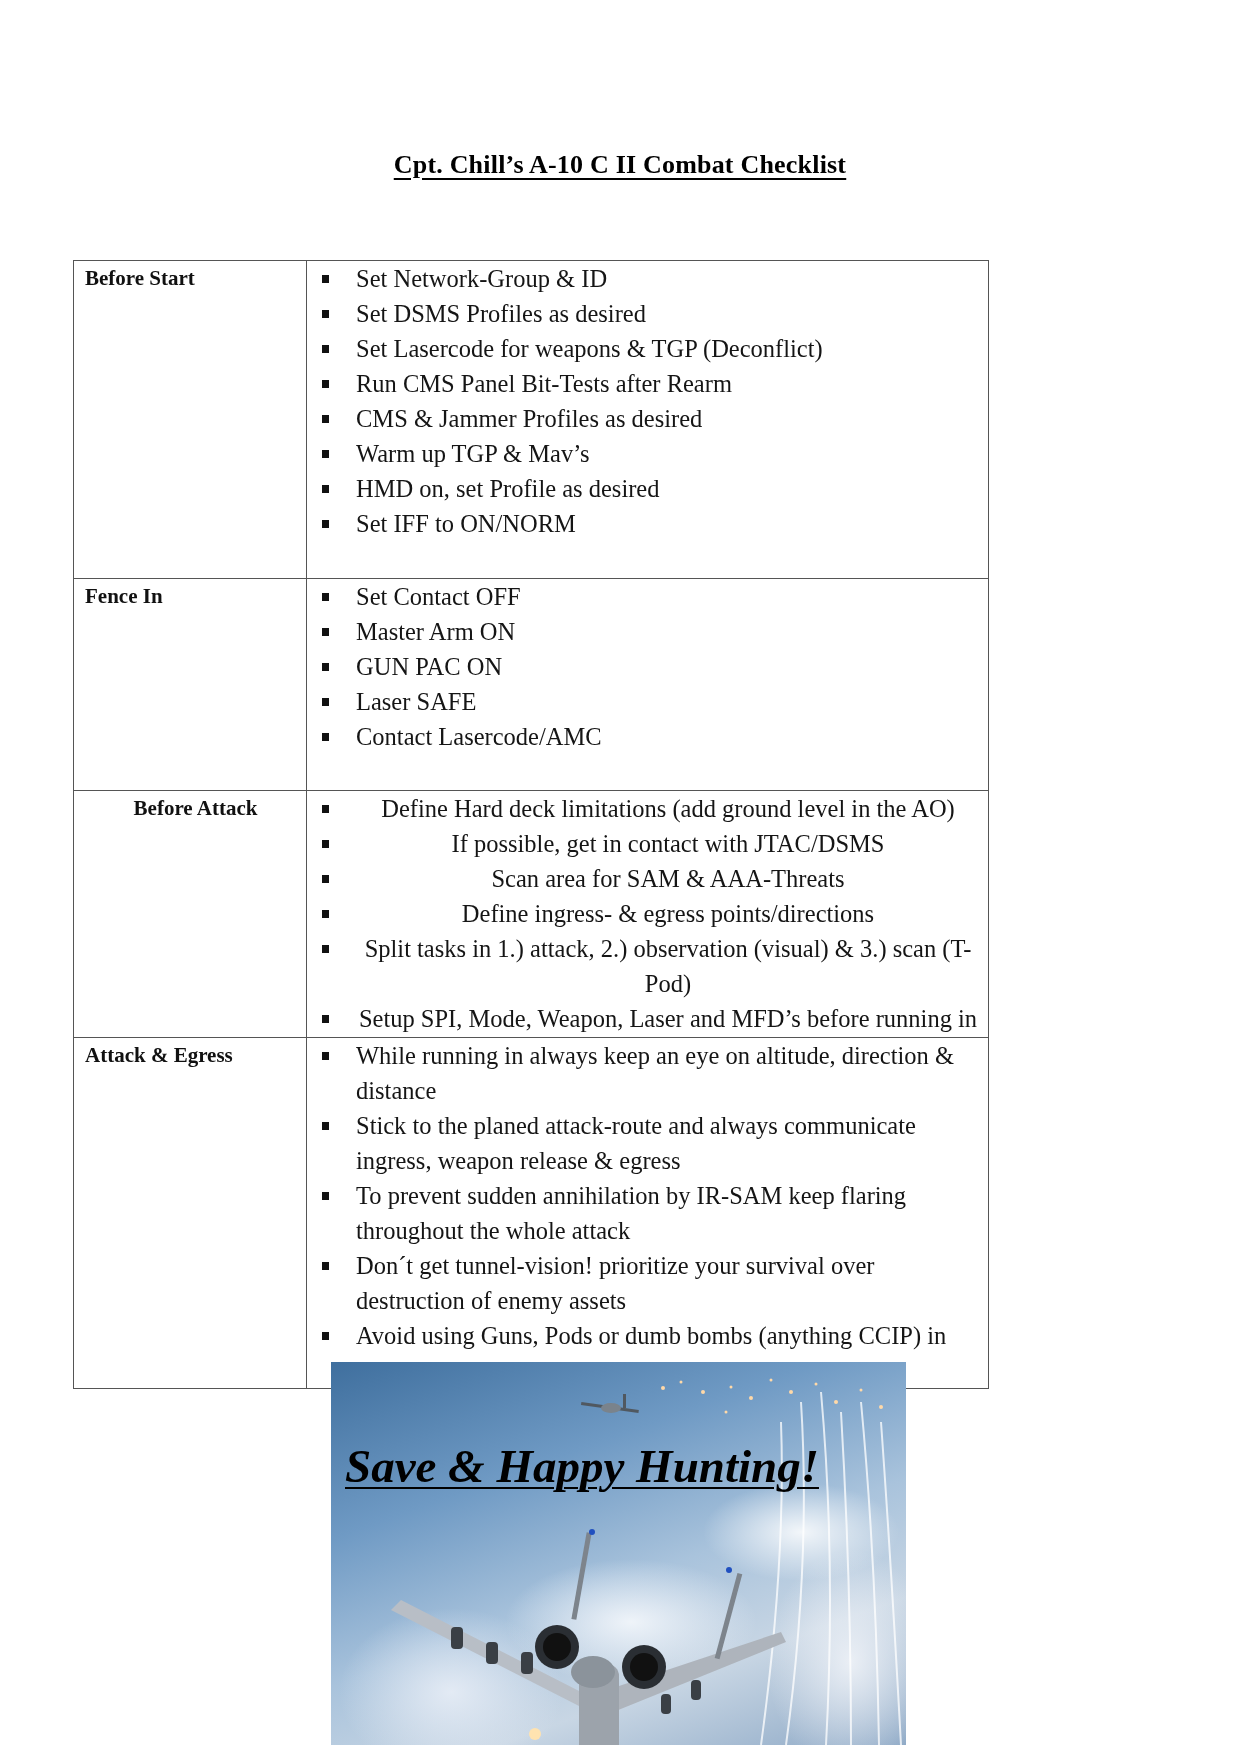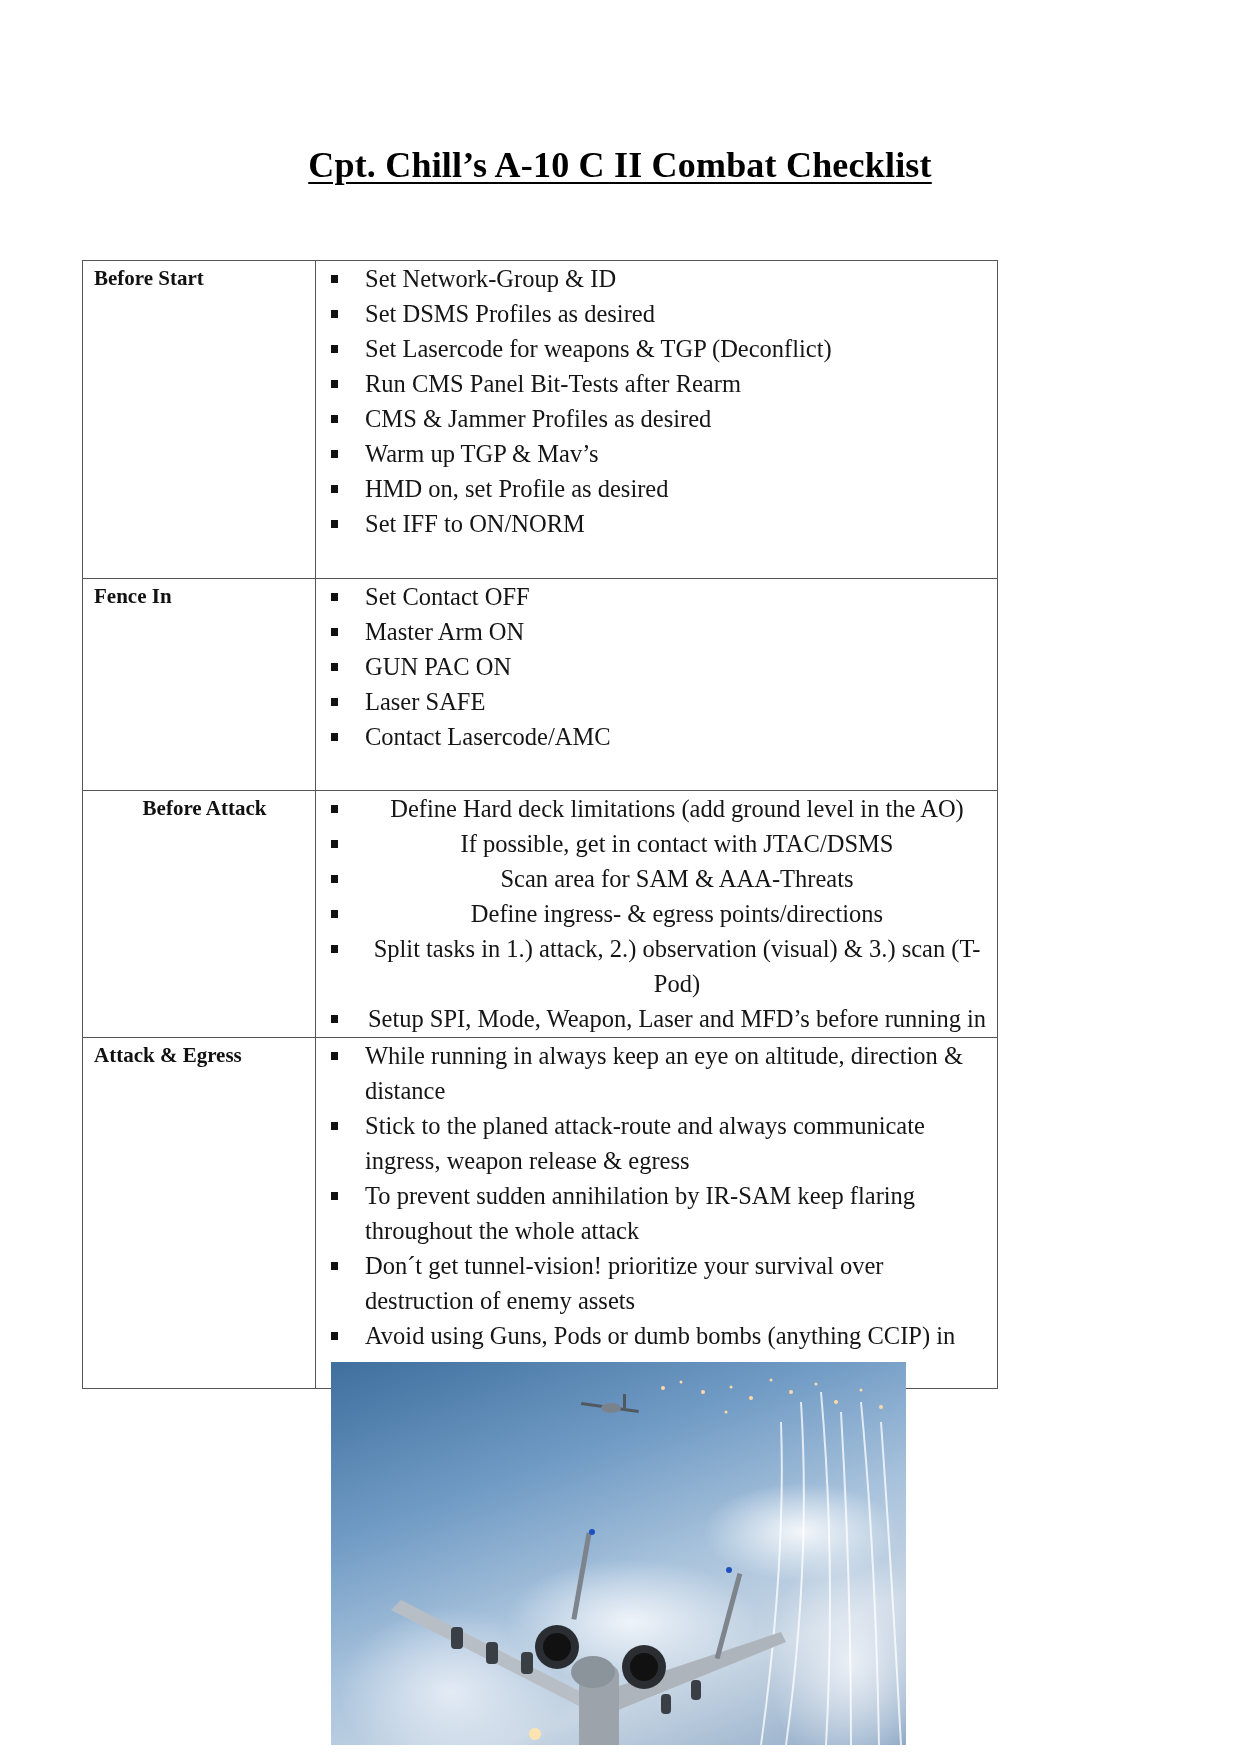--- a/index.html
+++ b/index.html
@@ -16,31 +16,31 @@
       color: #111111;
     }
     .title {
       position: absolute;
       left: 0;
       top: 140px;
       width: 1240px;
       text-align: center;
       font-family: "Liberation Serif", "DejaVu Serif", serif;
       font-weight: bold;
-      font-size: 36px;
+      font-size: 26px;
       line-height: 50px;
       text-decoration: underline;
       text-decoration-thickness: 2px;
       text-underline-offset: 5px;
       letter-spacing: 0.2px;
       color: #000;
     }
     table.checklist {
       position: absolute;
-      left: 82px;
+      left: 73px;
       top: 260px;
       width: 916px;
       border-collapse: collapse;
       table-layout: fixed;
     }
     table.checklist td {
       border: 1.5px solid #555555;
       vertical-align: top;
       padding: 0;
     }
@@ -227,13 +227,14 @@
       <g fill="#3a3f45">
         <rect x="120" y="125" width="12" height="22" rx="4"></rect>
         <rect x="155" y="140" width="12" height="22" rx="4"></rect>
         <rect x="190" y="150" width="12" height="22" rx="4"></rect>
         <rect x="330" y="192" width="10" height="20" rx="4"></rect>
         <rect x="360" y="178" width="10" height="20" rx="4"></rect>
       </g>
       <circle cx="204" cy="232" r="6" fill="#ffe3b0"></circle>
     </g>
   </svg>
+  <div class="banner-text">Save &amp; Happy Hunting!</div>
 </div>
 
 </body></html>

